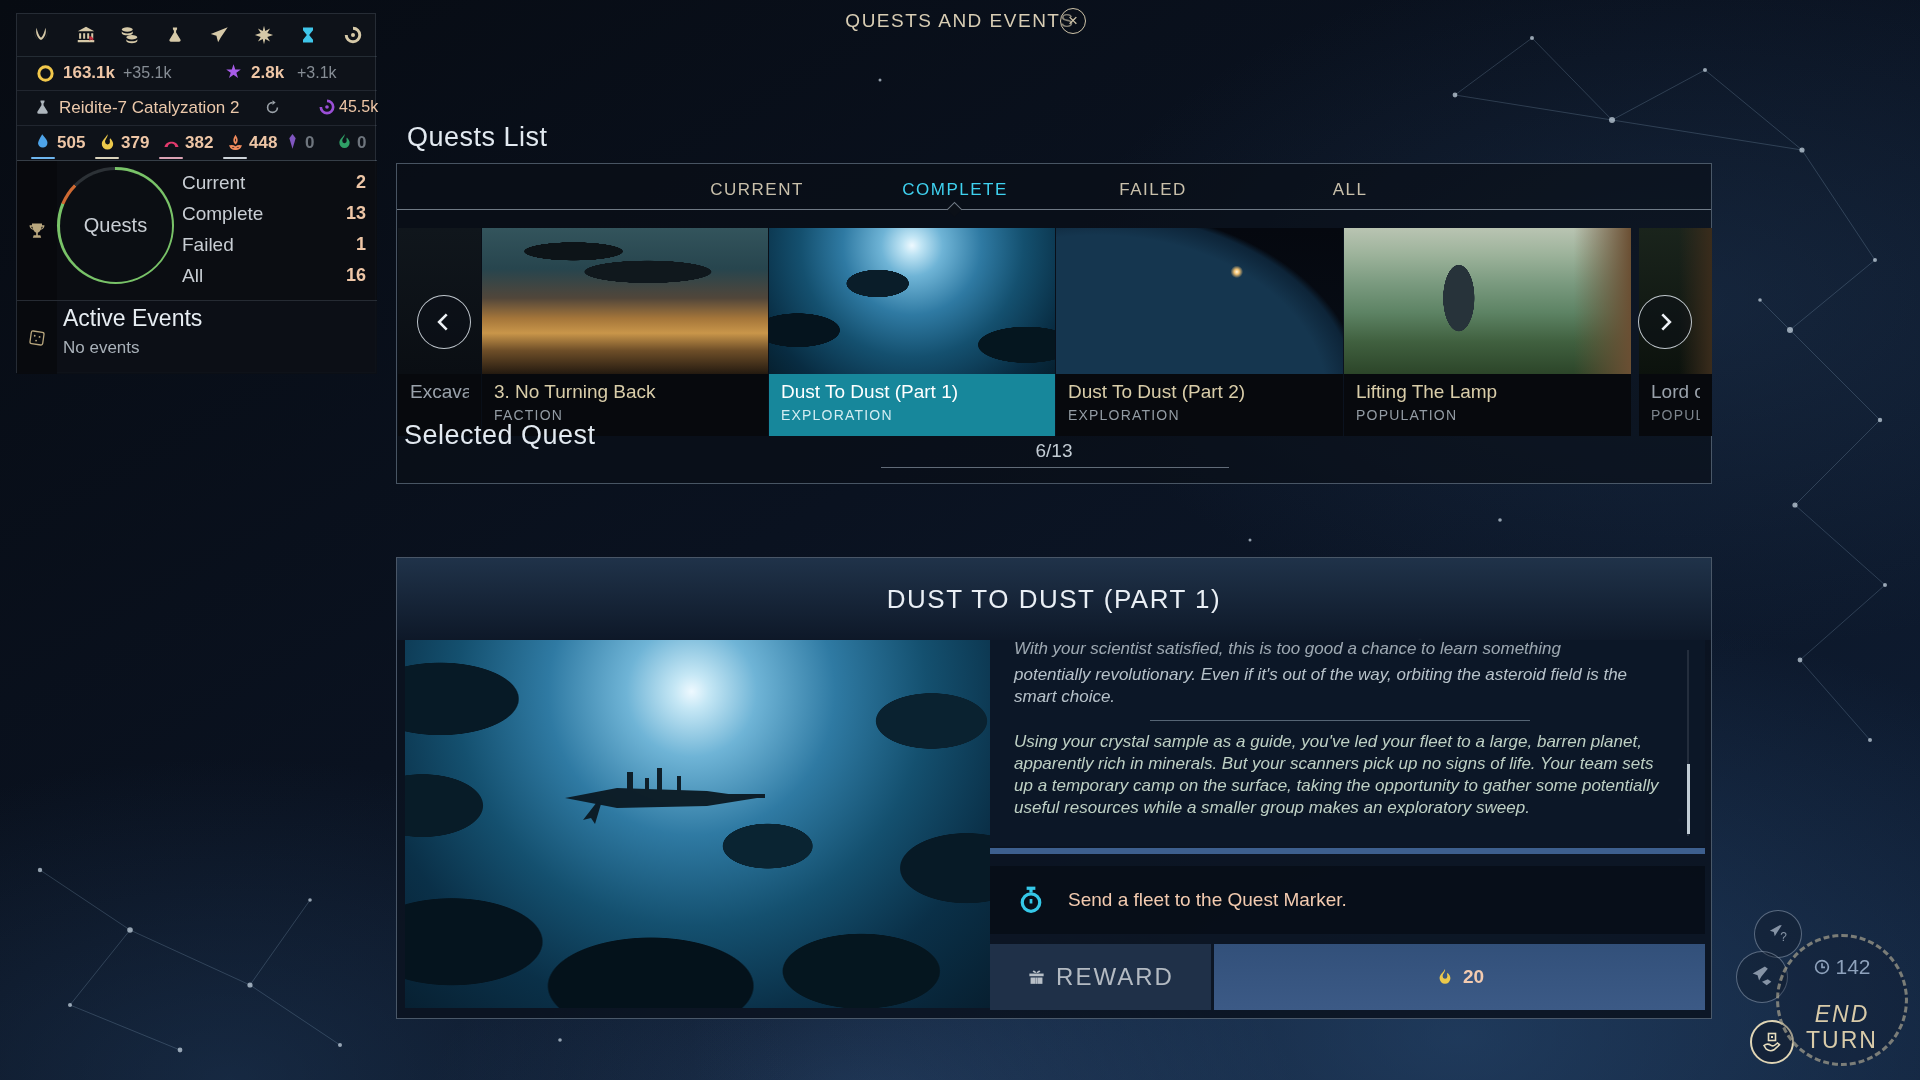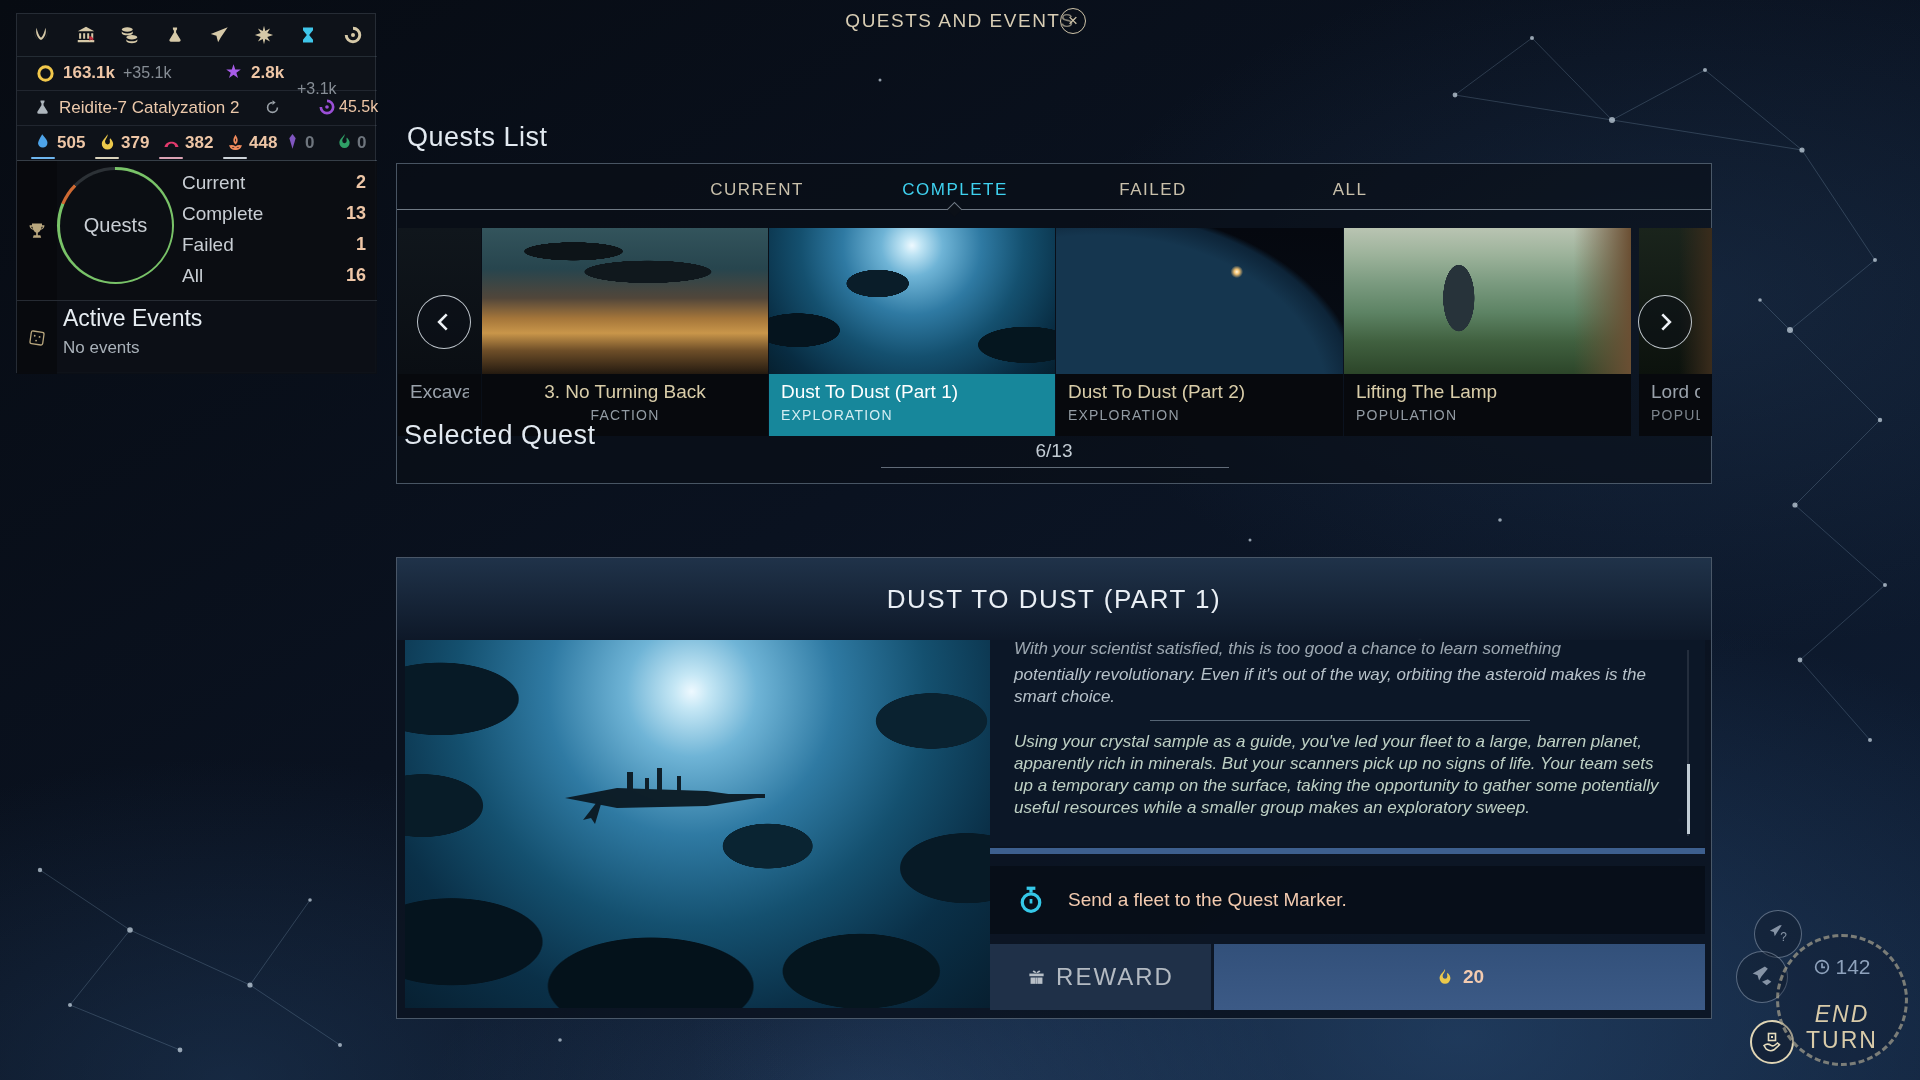--- a/index.html
+++ b/index.html
@@ -263,21 +263,21 @@
     <div class="row-gold">
       <span class="abs" style="left:18px; top:6px;">
         <svg viewBox="0 0 24 24" width="21" height="21">
             <circle cx="12" cy="12" r="7.6" fill="none" stroke="#f2c84b" stroke-width="3.4"></circle>
           </svg>
       </span>
       <span class="abs val" style="left:46px; top:6px;">163.1k</span>
       <span class="abs delta" style="left:106px; top:7px;">+35.1k</span>
       <span class="abs" style="left:208px; top:3px; color:#a85ce8; font-size:19px;">★</span>
       <span class="abs val" style="left:234px; top:6px;">2.8k</span>
-      <span class="abs delta" style="left:280px; top:23px;">+3.1k</span>
+      <span class="abs delta" style="left:280px; top:7px;">+3.1k</span>
     </div>
 
     <div class="row-sci">
       <span class="abs" style="left:16px; top:7px; color:#aeb6bd;">
         <svg viewBox="0 0 24 24" width="19" height="19" fill="currentColor">
             <path d="M9.5 3h5v2l-1.2 1.8V9l5.2 8.3A2 2 0 0 1 16.8 20H7.2a2 2 0 0 1-1.7-2.7L10.7 9V6.8L9.5 5z"></path>
           </svg>
       </span>
       <span class="abs" style="left:42px; top:7px; color:#ecc9ab; font-size:17px;">Reidite-7 Catalyzation 2</span>
       <span class="abs" style="left:246px; top:7px; color:#9aa1a8;">
@@ -401,21 +401,21 @@
     <div class="tab-notch"></div>
 
     <div class="card partial" style="left:1px; width:83px;">
       <div class="thumb thumb1"></div>
       <div class="foot">
         <div class="ttl">Excava.</div>
         <div class="cat"></div>
       </div>
     </div>
 
-    <div class="card" style="left:85px; width:286px;text-align:center;">
+    <div class="card" style="left:85px; width:286px;">
       <div class="thumb thumb2"></div>
       <div class="foot">
         <div class="ttl">3. No Turning Back</div>
         <div class="cat">FACTION</div>
       </div>
     </div>
 
     <div class="card sel" style="left:372px; width:286px;">
       <div class="thumb thumb3"></div>
       <div class="foot">
@@ -483,21 +483,21 @@
           <rect x="100" y="10" width="5" height="26"></rect>
           <rect x="120" y="18" width="4" height="16"></rect>
           <path d="M150 36h58v4h-58z"></path>
           <path d="M40 44l-14 18 8-2 4 6 6-20z"></path>
         </g>
       </svg>
     </div>
 
     <div class="sq-desc">
       <p class="clip-line">With your scientist satisfied, this is too good a chance to learn something</p>
-      <p>potentially revolutionary. Even if it's out of the way, orbiting the asteroid makes is the smart choice.</p>
+      <p>potentially revolutionary. Even if it's out of the way, orbiting the asteroid field is the smart choice.</p>
       <div class="desc-div"></div>
       <p class="p2">Using your crystal sample as a guide, you've led your fleet to a large, barren planet, apparently rich in minerals. But your scanners pick up no signs of life. Your team sets up a temporary camp on the surface, taking the opportunity to gather some potentially useful resources while a smaller group makes an exploratory sweep.</p>
       <div class="scroll-track"></div>
       <div class="scroll-thumb"></div>
     </div>
 
     <div class="blue-bar"></div>
 
     <div class="objective">
       <span class="obj-ico">

